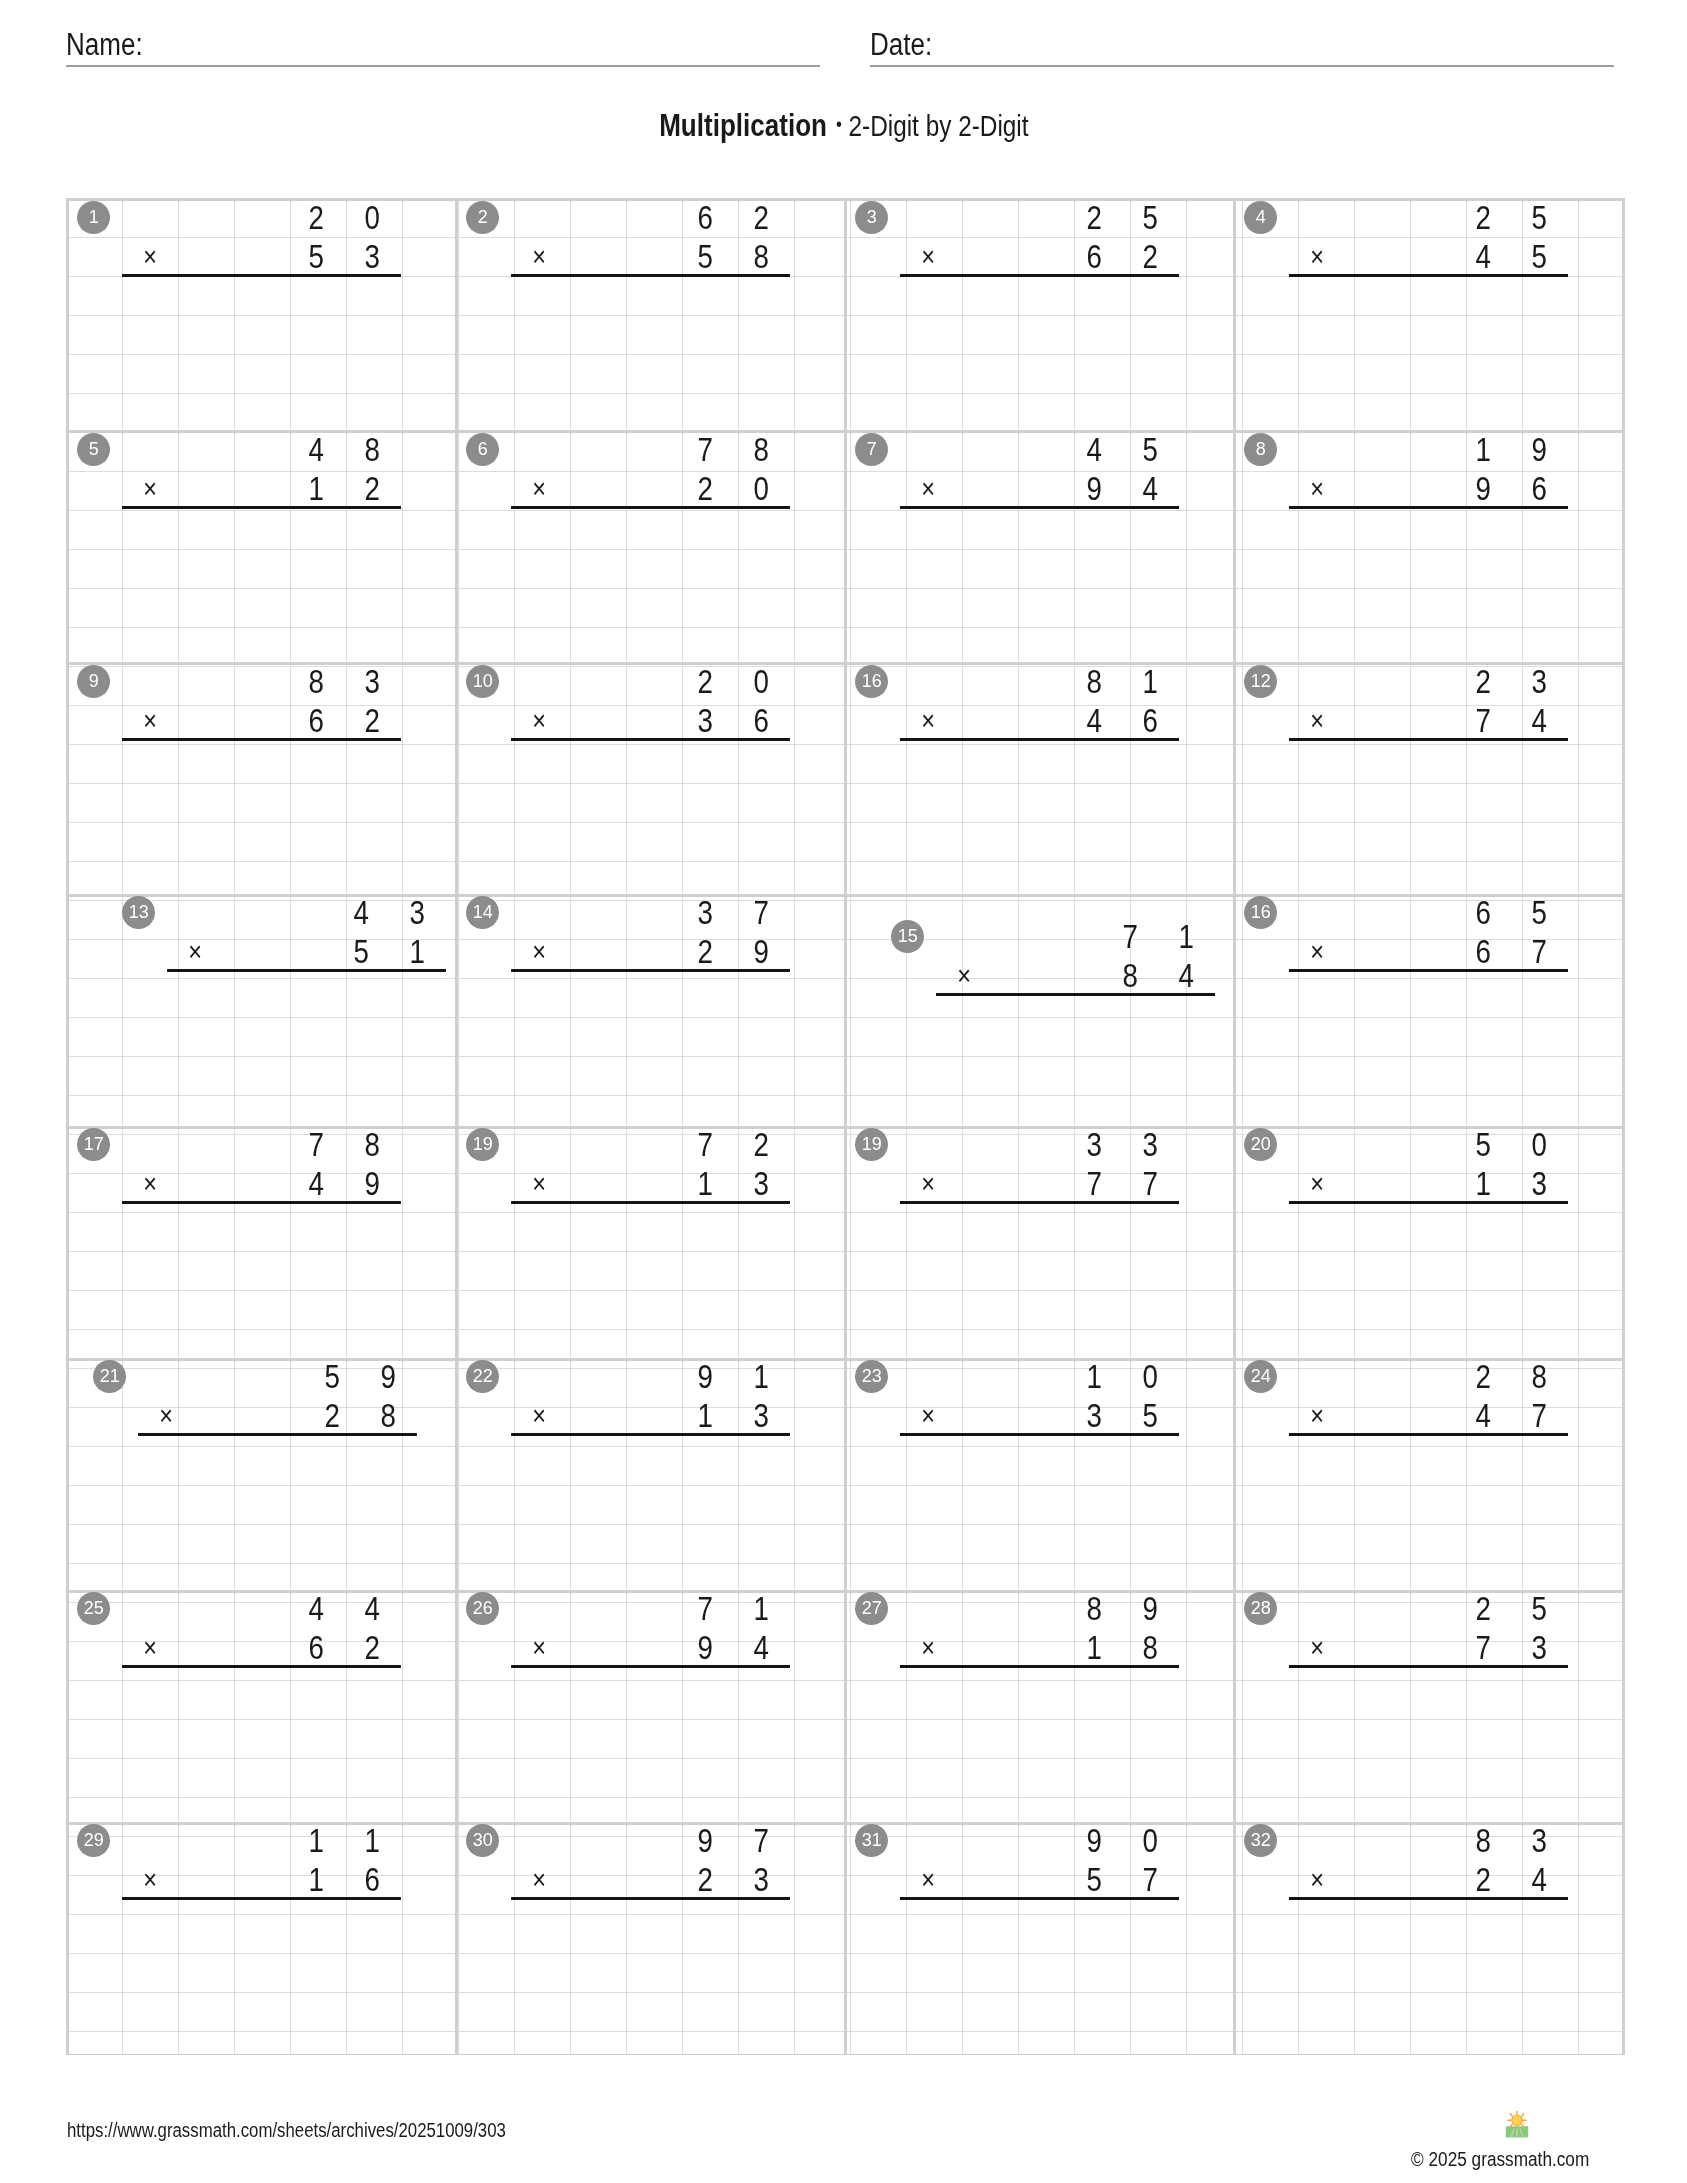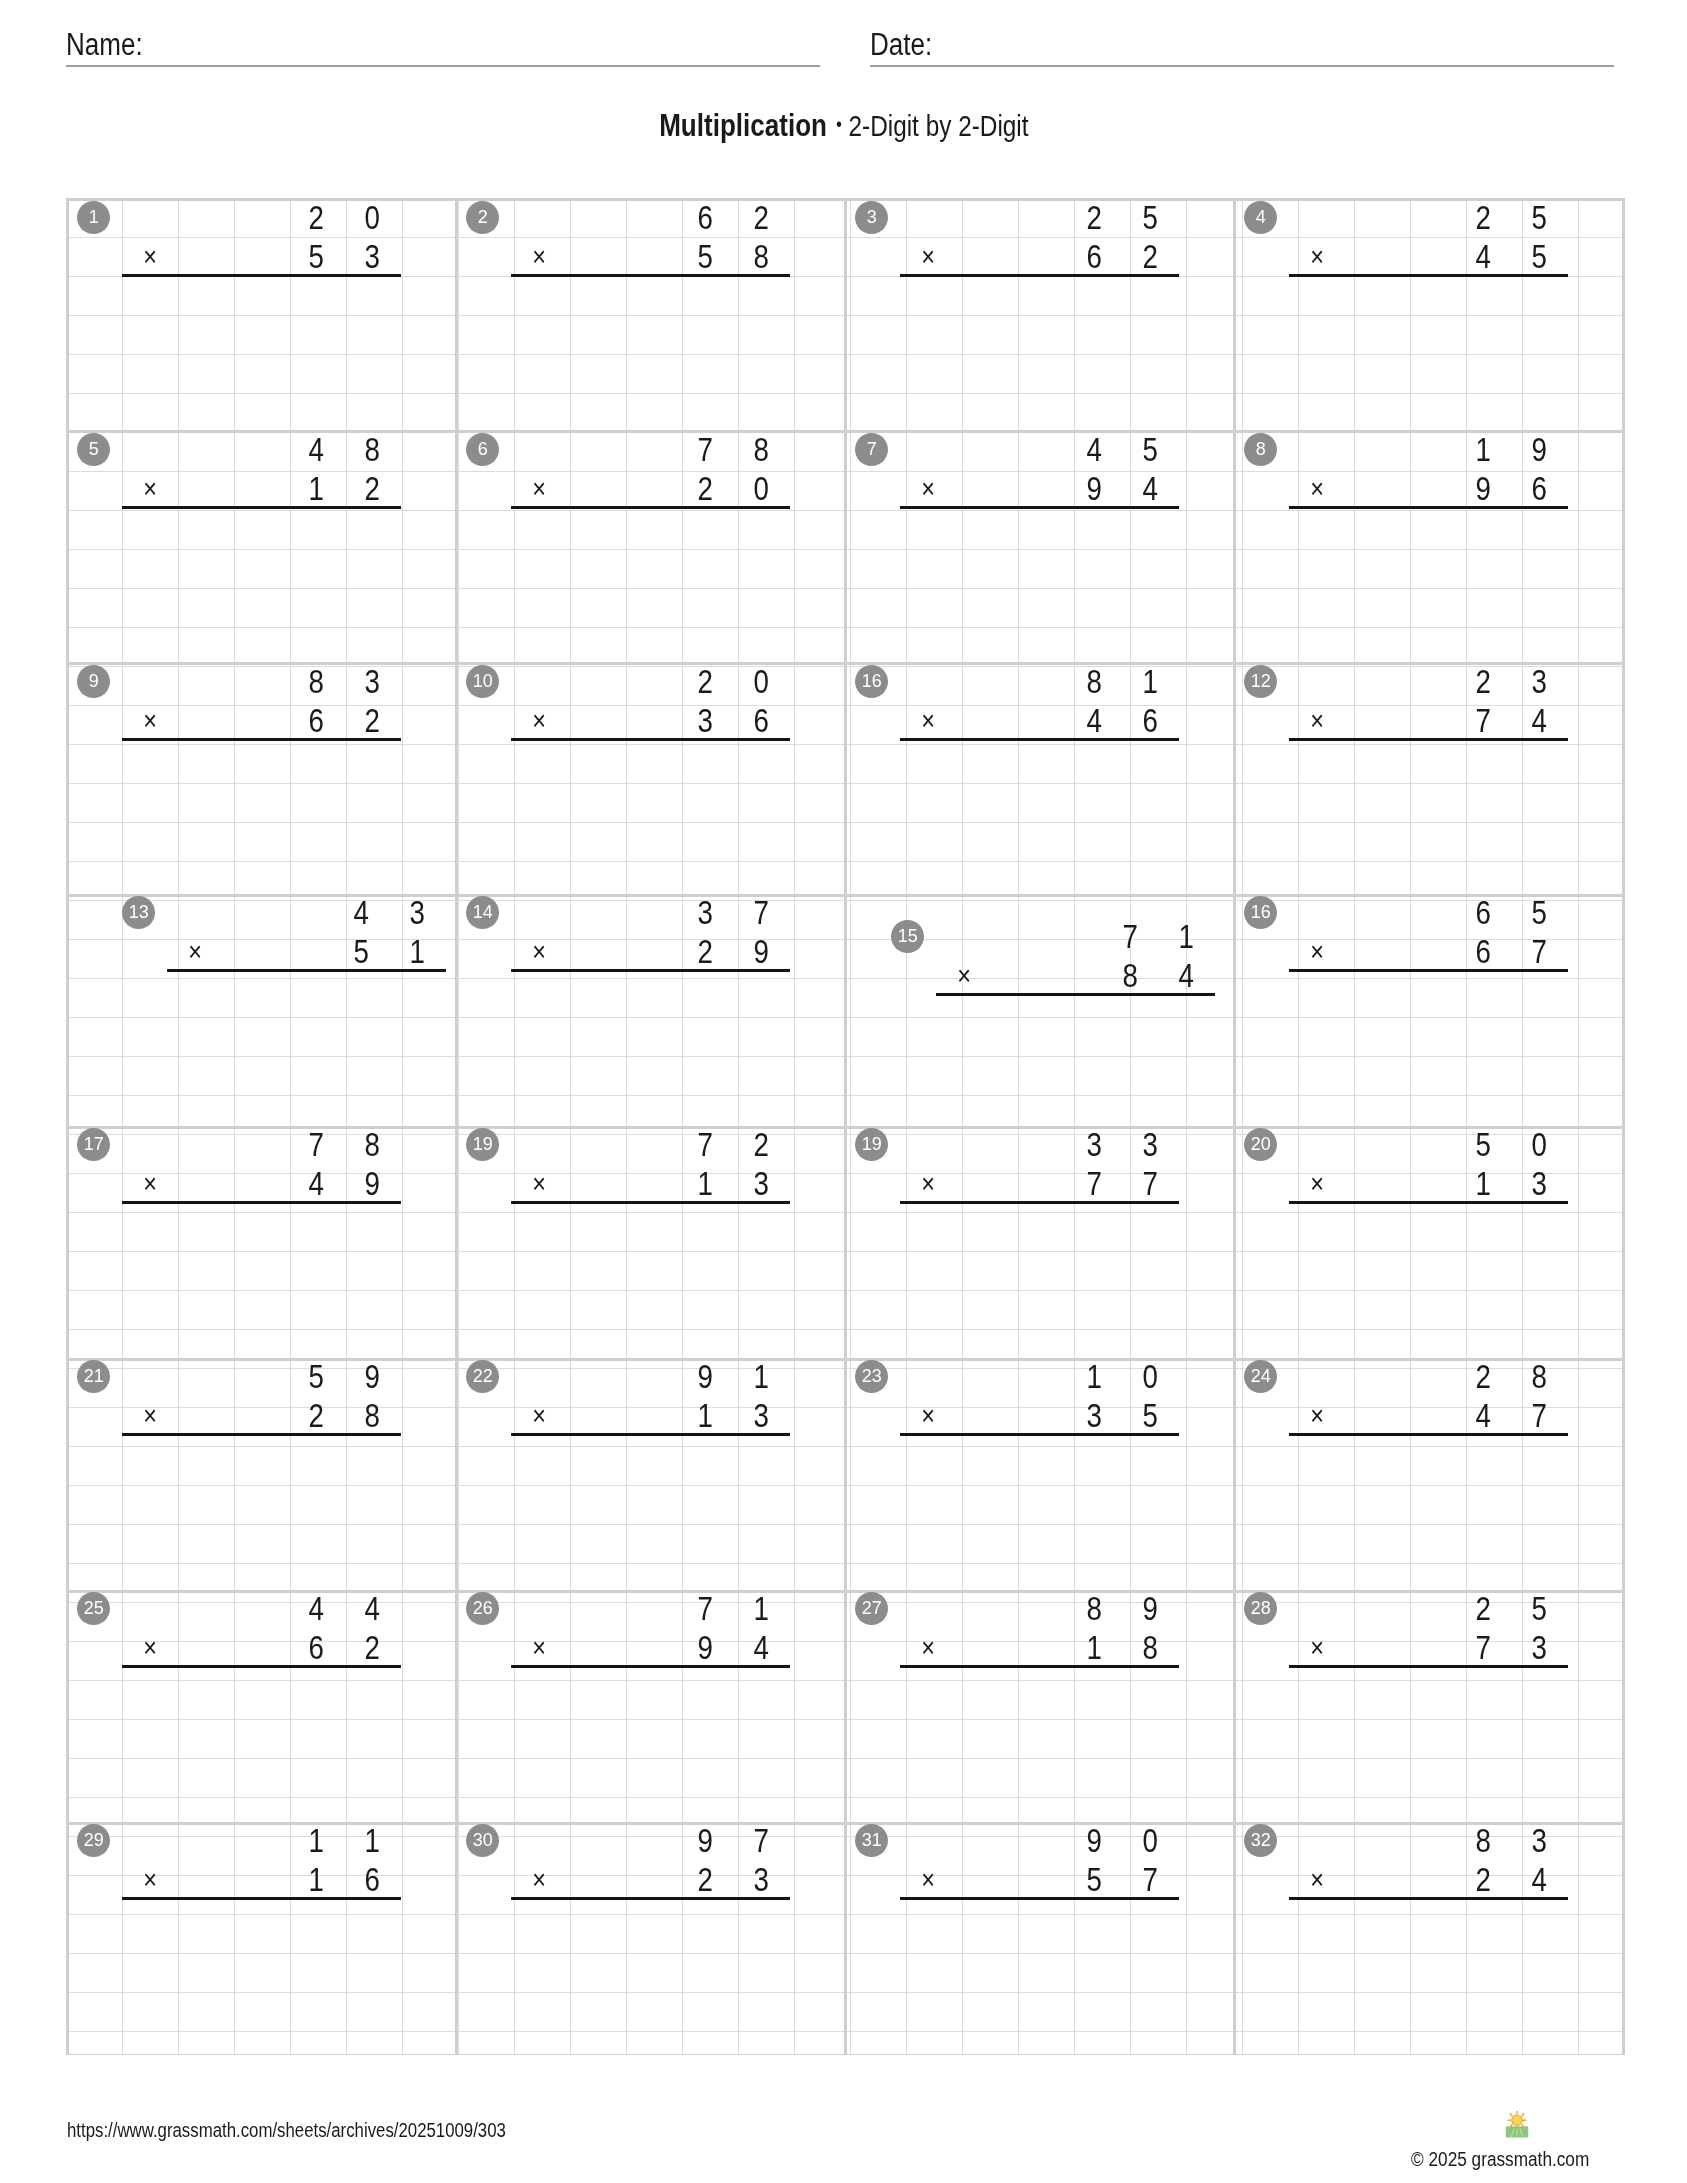--- a/index.html
+++ b/index.html
@@ -267,21 +267,21 @@
     <div class="block" style="left: 1167px; top: 927px;">
     <span class="badge"><span class="badge-num">20</span></span>
     <span class="digit r0 c4"><span class="cdc">5</span></span>
     <span class="digit r0 c5"><span class="cdc">0</span></span>
     <span class="op r1 c1"><span class="cdc">×</span></span>
     <span class="digit r1 c4"><span class="cdc">1</span></span>
     <span class="digit r1 c5"><span class="cdc">3</span></span>
     <div class="ansline"></div>
     <div class="workarea"></div>
   </div>
-    <div class="block" style="left: 0px; top: 1159px;">
+    <div class="block" style="left: 16px; top: 1159px;">
     <span class="badge"><span class="badge-num">21</span></span>
     <span class="digit r0 c4"><span class="cdc">5</span></span>
     <span class="digit r0 c5"><span class="cdc">9</span></span>
     <span class="op r1 c1"><span class="cdc">×</span></span>
     <span class="digit r1 c4"><span class="cdc">2</span></span>
     <span class="digit r1 c5"><span class="cdc">8</span></span>
     <div class="ansline"></div>
     <div class="workarea"></div>
   </div>
     <div class="block" style="left: 389px; top: 1159px;">

